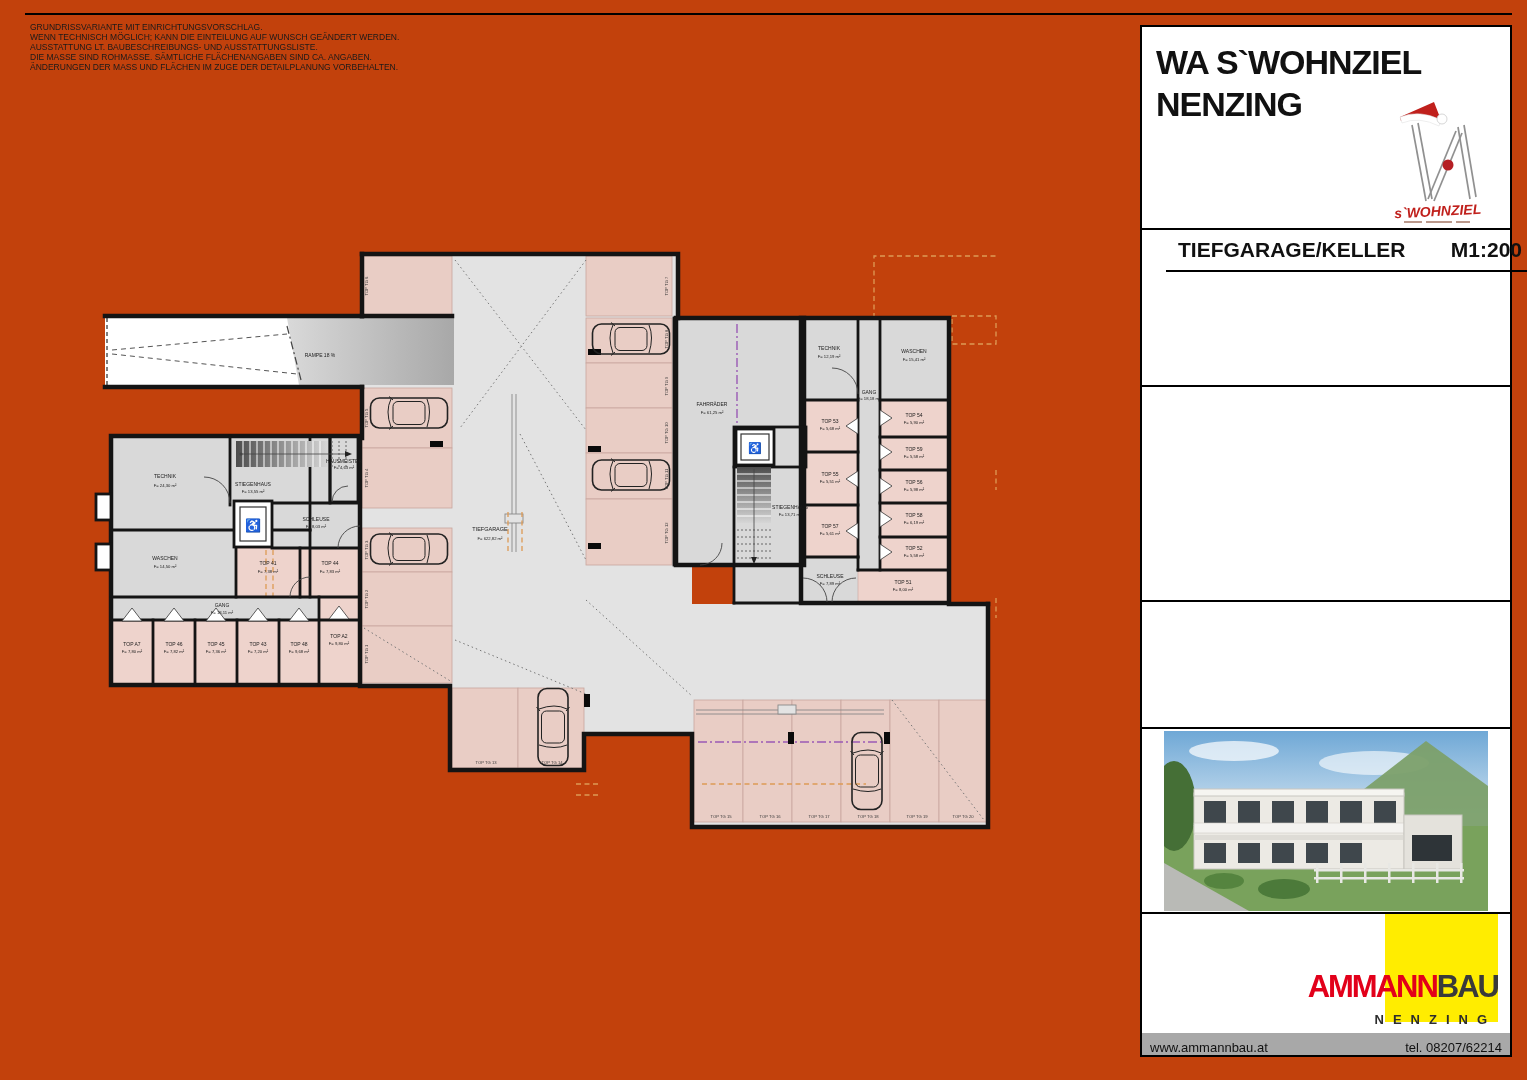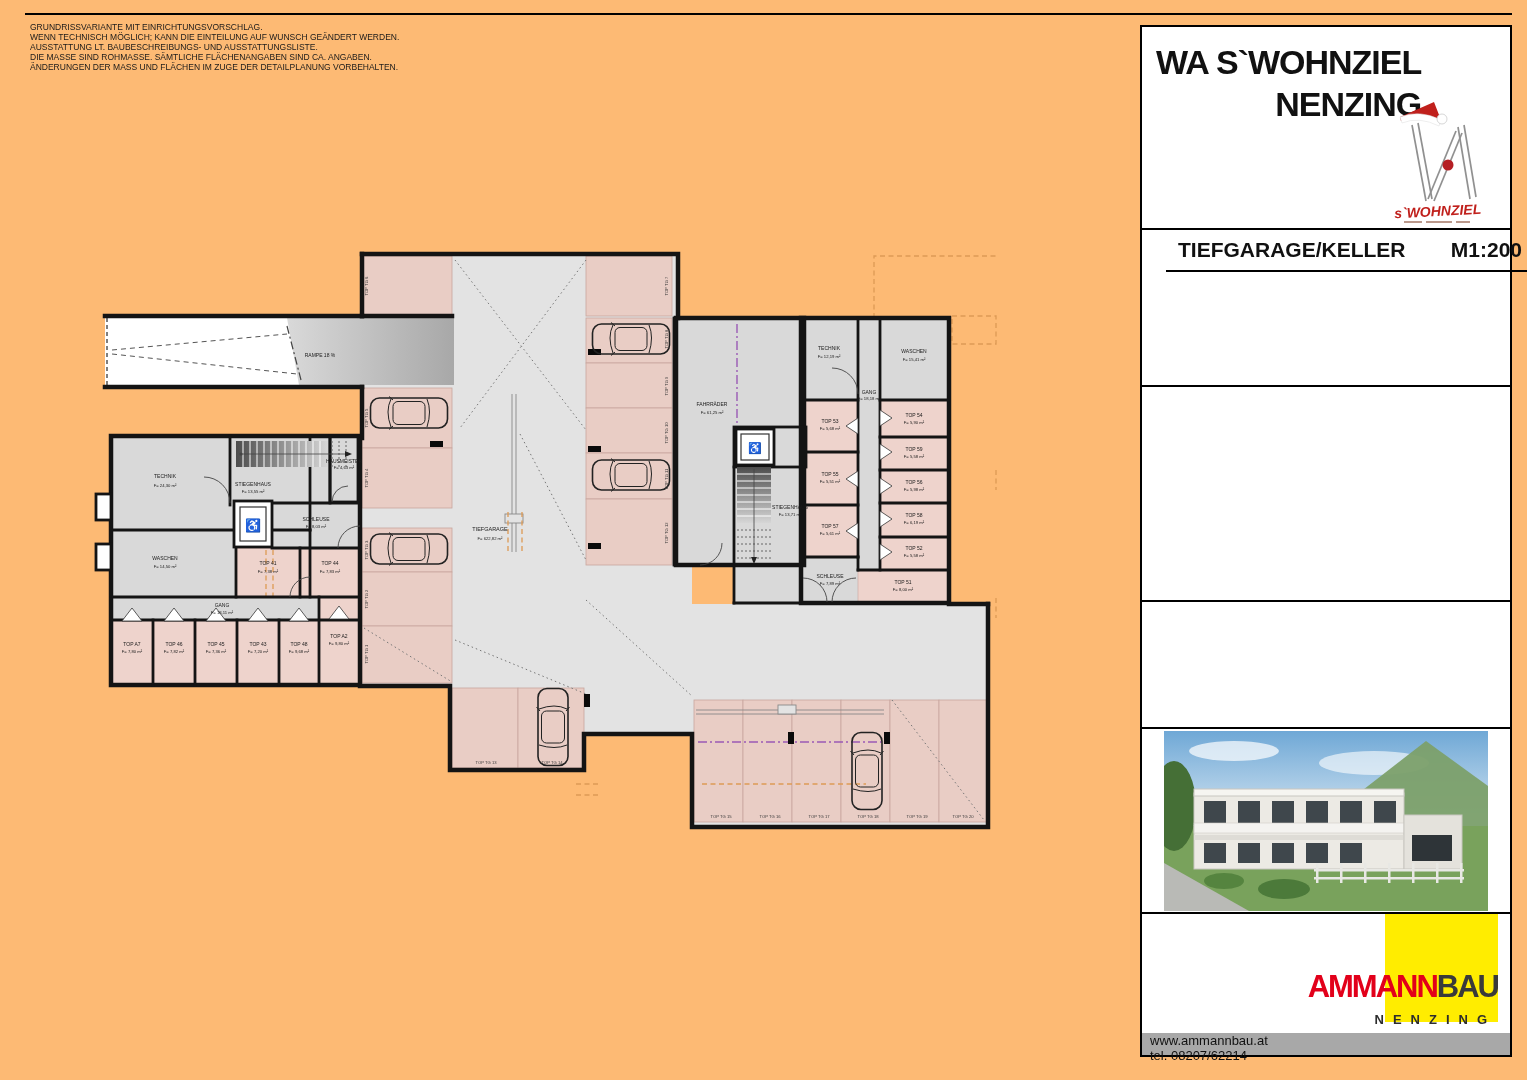--- a/index.html
+++ b/index.html
@@ -1,45 +1,45 @@
 <!DOCTYPE html>
 <html><head>
 <meta charset="utf-8">
 <style>
   html,body{margin:0;padding:0;background:#fff;}
-  .sheet{position:relative;width:1527px;height:1080px;background:#fdba74;overflow:hidden;
+  .sheet{position:relative;width:1527px;height:1080px;background:#c2410c;overflow:hidden;
          font-family:"Liberation Sans",sans-serif;color:#111;}
   .topline{position:absolute;left:25px;top:13px;width:1487px;height:2px;background:#000;}
   .disclaimer{position:absolute;left:30px;top:22px;font-size:8.5px;line-height:10px;color:#1a1a1a;}
   .plan-svg{position:absolute;left:0;top:0;}
 
   
   .panel{position:absolute;left:1140px;top:25px;width:372px;height:1032px;
          border:2px solid #000;background:#fff;box-sizing:border-box;}
   .cell{position:absolute;left:0;width:100%;box-sizing:border-box;border-bottom:2px solid #000;}
-  .c-title{top:0;height:203px;text-align:right;}
+  .c-title{top:0;height:203px;}
   .c-draw{top:203px;height:42px;display:flex;align-items:center;justify-content:space-between;
           padding:0 12px;font-weight:bold;font-size:21px;margin-left:24px;}
   .c-e1{top:245px;height:115px;}
   .c-e2{top:360px;height:215px;}
   .c-e3{top:575px;height:127px;}
   .c-photo{top:702px;height:185px;display:flex;align-items:center;justify-content:center;}
   .c-logo{top:887px;height:141px;border-bottom:none;}
   .proj{position:absolute;left:14px;top:14px;font-weight:bold;font-size:34px;line-height:42px;letter-spacing:-1px;}
   .nlogo{position:absolute;right:14px;top:62px;}
   .brandline{position:absolute;left:10px;bottom:46px;right:12px;text-align:right;
              font-weight:bold;font-size:31px;letter-spacing:-2px;line-height:44px;white-space:nowrap;}
   .yellow{position:absolute;right:12px;top:0px;width:113px;height:108px;background:#ffed00;}
   .brand-red{color:#e2001a;}
   .brand-dark{color:#3a3a3a;}
   .nenzing{position:absolute;right:14px;bottom:28px;font-size:13px;font-weight:bold;
            letter-spacing:9px;color:#2d2d2d;}
   .fbar{position:absolute;left:0;bottom:0;width:100%;height:22px;background:#a8a8a8;
-        display:flex;align-items:flex-start;justify-content:space-between;padding:0 8px;
-        box-sizing:border-box;font-size:13px;color:#111;flex-direction:column;}
+        display:flex;align-items:flex-end;justify-content:space-between;padding:0 8px;
+        box-sizing:border-box;font-size:13px;color:#111;}
   .slogo-text{font-style:italic;font-weight:bold;fill:#c0201c;font-size:14px;}
 
   
   .rl{font-size:5px;text-anchor:middle;fill:#1b1b1b;}
   .ra{font-size:4.2px;text-anchor:middle;fill:#1b1b1b;}
   .pl{font-size:4.2px;text-anchor:middle;fill:#3a3a3a;}
   .big{font-size:5.5px;}
 </style>
 </head>
 <body>

